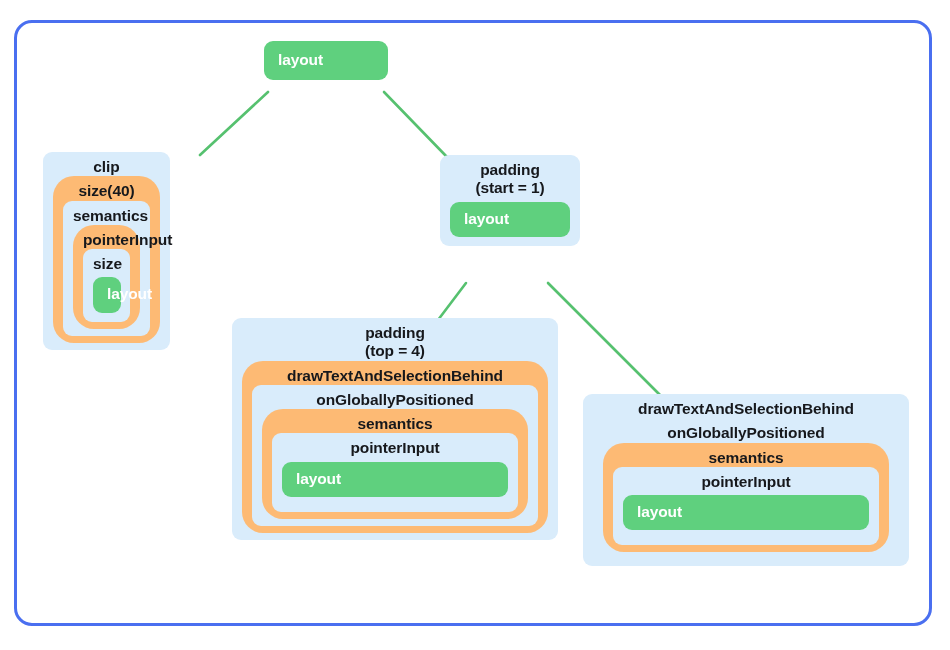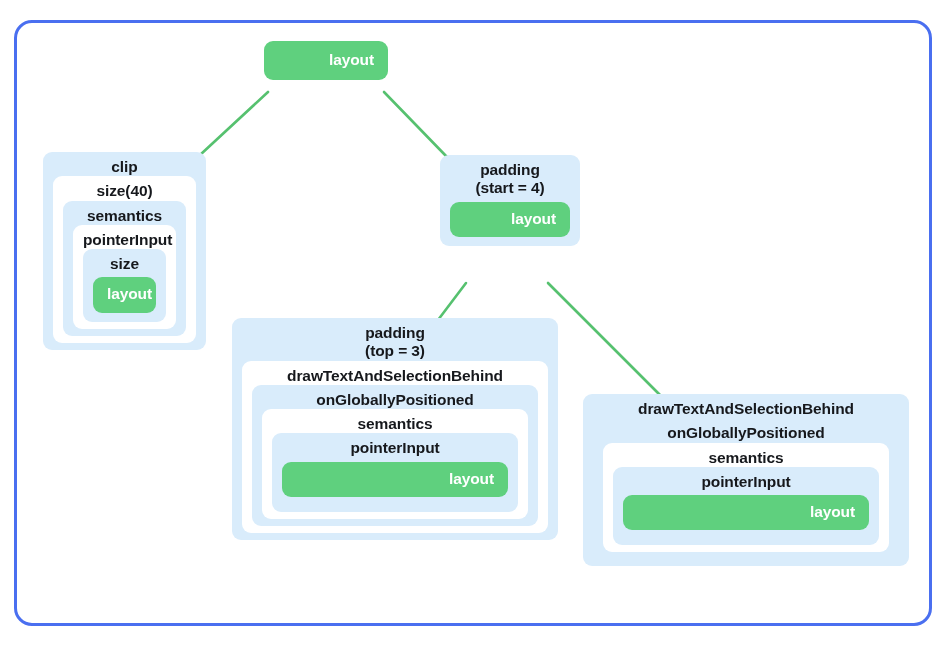--- a/index.html
+++ b/index.html
@@ -38,52 +38,52 @@
     position: absolute;
     box-sizing: border-box;
   }
   .mod {
     border-radius: 9px;
     padding: 6px 10px 7px 10px;
     box-sizing: border-box;
     text-align: center;
   }
   .mod.shadeA { background: #d9ecfb; }
-  .mod.shadeB { background: #ffffff; }
+  .mod.shadeB { background: #fdba74; border-radius: 21px; }
   .label {
     display: block;
     font-size: 15.5px;
     font-weight: bold;
     color: #16181c;
     line-height: 1.18;
     letter-spacing: -0.1px;
     white-space: nowrap;
   }
   .label.two-line { white-space: normal; }
   .leaf {
     background: #5fd07e;
     border-radius: 9px;
     padding: 8px 14px 9px 14px;
     margin: 4px 0 2px 0;
-    text-align: right;
+    text-align: left;
   }
   .leaf .label {
     color: #ffffff;
     font-size: 15.5px;
     font-weight: bold;
   }
   
   #root-layout {
     left: 264px;
     top: 41px;
     width: 124px;
   }
   #root-layout .leaf { margin: 0; padding: 10px 14px 11px 14px; }
 
-  #clip-stack { left: 43px; top: 152px; width: 163px; }
+  #clip-stack { left: 43px; top: 152px; width: 127px; }
   #padding-start { left: 440px; top: 155px; width: 140px; }
   #padding-top { left: 232px; top: 318px; width: 326px; }
   #dtsb-right { left: 583px; top: 394px; width: 326px; }
   .spacer-bottom { height: 6px; }
 </style>
 </head>
 <body>
 
 <div id="canvas">
 
@@ -116,29 +116,29 @@
               <span class="label">layout</span>
             </div>
           </div>
         </div>
       </div>
     </div>
   </div>
 
   <div class="node mod shadeA" id="padding-start">
     <span class="label two-line">padding</span>
-    <span class="label two-line">(start = 4)</span>
+    <span class="label two-line">(start = 1)</span>
     <div class="leaf">
       <span class="label">layout</span>
     </div>
   </div>
 
   <div class="node mod shadeA" id="padding-top">
     <span class="label two-line">padding</span>
-    <span class="label two-line">(top = 3)</span>
+    <span class="label two-line">(top = 4)</span>
     <div class="mod shadeB">
       <span class="label">drawTextAndSelectionBehind</span>
       <div class="mod shadeA">
         <span class="label">onGloballyPositioned</span>
         <div class="mod shadeB">
           <span class="label">semantics</span>
           <div class="mod shadeA">
             <span class="label">pointerInput</span>
             <div class="leaf">
               <span class="label">layout</span>

